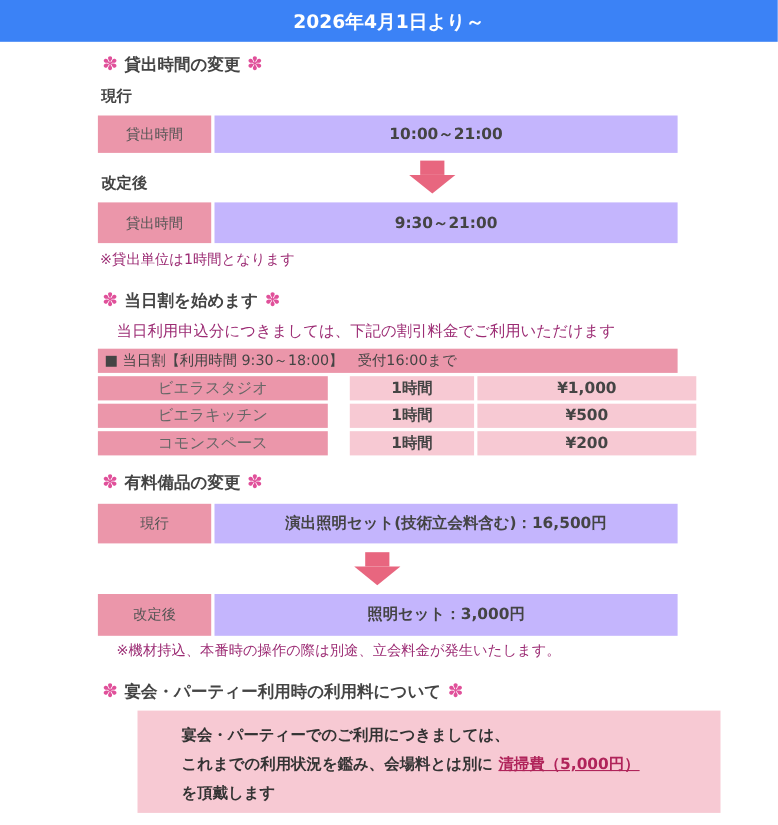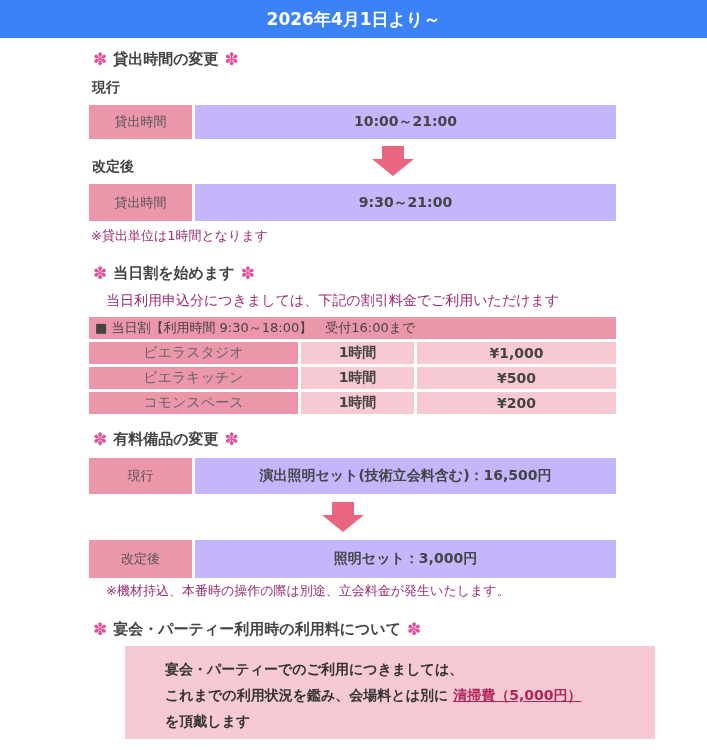--- a/index.html
+++ b/index.html
@@ -44,21 +44,21 @@
   .disc-header {
     background: #eb96aa; color: #444; font-size: 13px; font-weight: normal;
     display: flex; align-items: center; padding-left: 6px; box-sizing: border-box; white-space: nowrap;
   }
   .disc-name {
     background: #eb96aa; color: #666; font-size: 14px;
     display: flex; align-items: center; justify-content: center;
   }
   .disc-val {
     background: #f7c9d3; color: #444; font-size: 14px; font-weight: bold;
-    display: flex; align-items: center; justify-content: center;
+    display: flex; align-items: center; justify-content: center; margin-left: 17px;
   }
   .party-box {
     background: #f7c9d3; box-sizing: border-box;
     padding: 10px 0 0 40px;
     font-size: 14px; font-weight: bold; color: #333; line-height: 26px; margin-left: 37px;
   }
   .highlight { color: #b0245a; text-decoration: underline; text-align: center; }
 </style>
 </head>
 <body>

